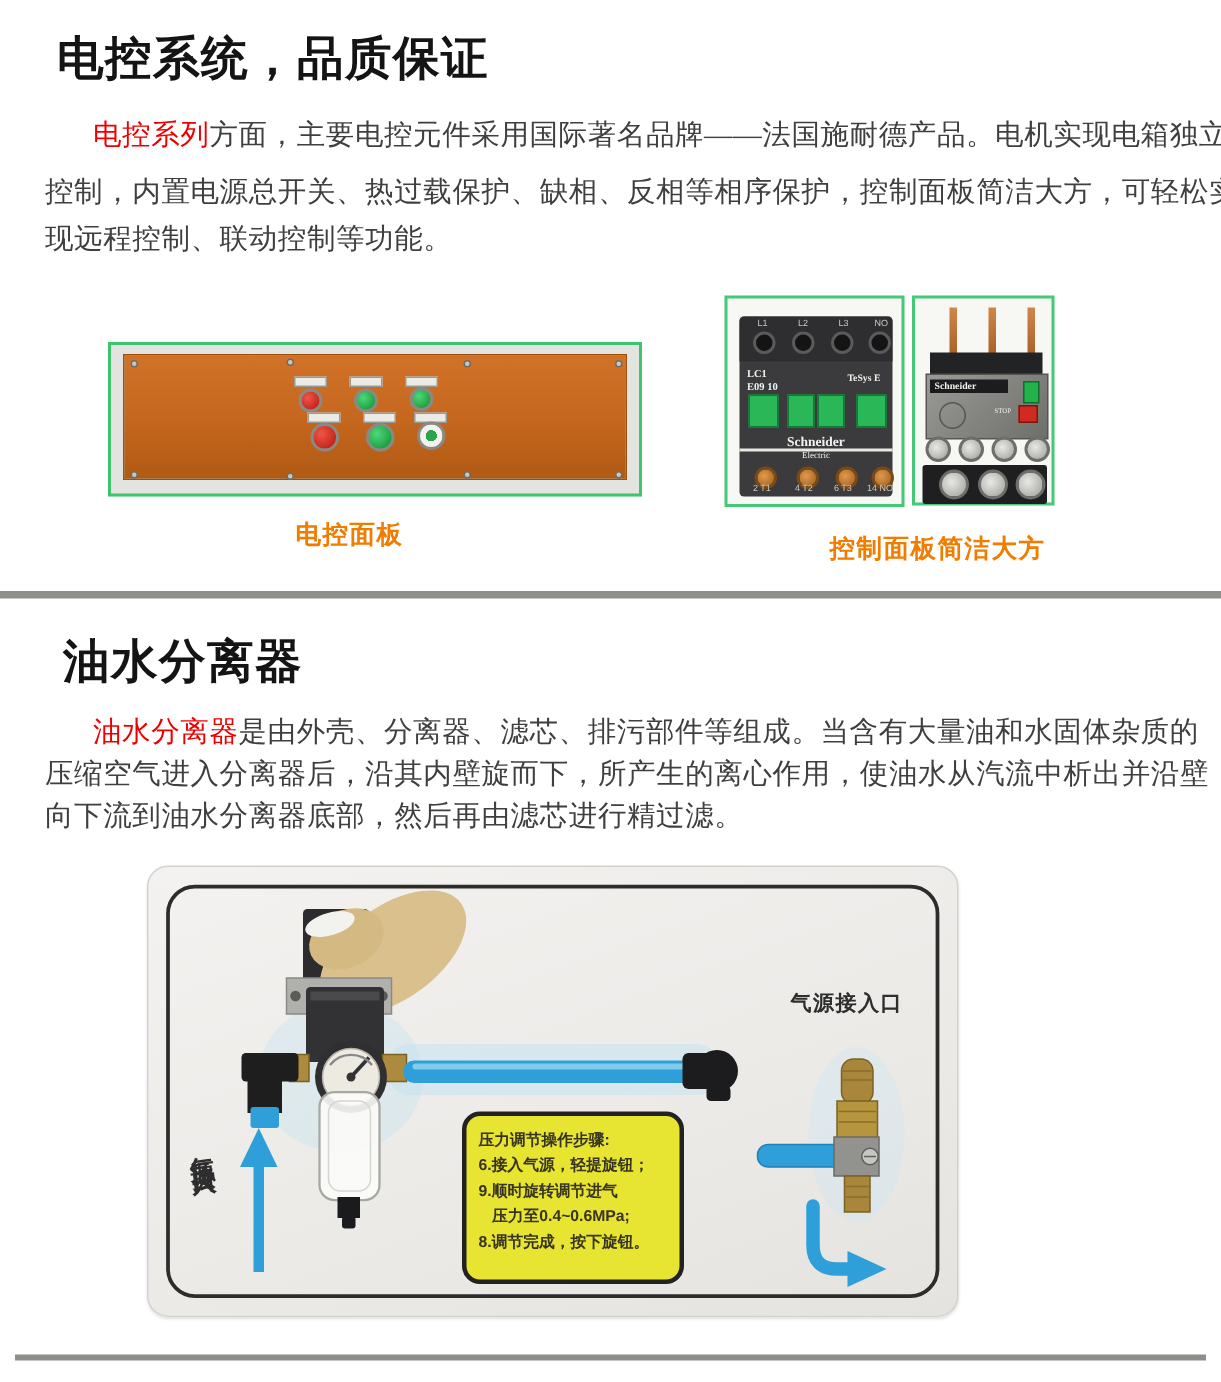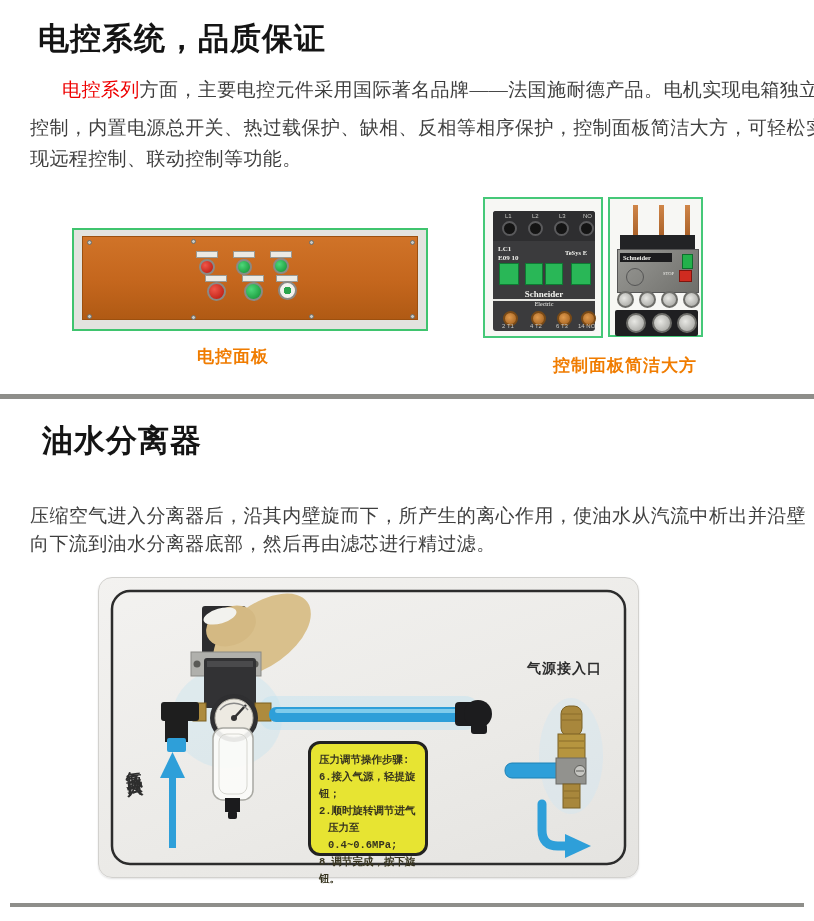--- a/index.html
+++ b/index.html
@@ -140,20 +140,23 @@
       <div class="sscrew" style="left:37px;top:3px;width:20px;height:20px;"></div>
       <div class="sscrew" style="left:62px;top:3px;width:20px;height:20px;"></div>
     </div>
   </div>
   <div class="abs caption" style="left:553px;top:354px;">控制面板简洁大方</div>
 
   <div class="abs divider" style="left:0;top:394px;width:814px;height:5px;"></div>
 
   <div class="abs h1" style="left:42px;top:420px;">油水分离器</div>
 
+  <div class="abs para-line" style="left:62px;top:475px;">
+    <span class="red">油水分离器</span><span>是由外壳、分离器、滤芯、排污部件等组成。当含有大量油和水固体杂质的</span>
+  </div>
   <div class="abs para-line" style="left:30px;top:531px;">向下流到油水分离器底部，然后再由滤芯进行精过滤。</div>
   <div class="abs para-line" style="left:30px;top:503px;">压缩空气进入分离器后，沿其内壁旋而下，所产生的离心作用，使油水从汽流中析出并沿壁</div>
 
   <div class="abs card" style="left:98px;top:577px;">
     <svg width="539" height="299" viewBox="0 0 539 299" style="position:absolute;left:0;top:0;">
 
       <rect x="13" y="13" width="513" height="273" rx="18" fill="none" stroke="#2c2c2c" stroke-width="2.5"></rect>
 
       <rect x="160" y="118" width="220" height="34" rx="14" fill="#bfe2f2" opacity="0.45"></rect>
       <ellipse cx="472" cy="178" rx="32" ry="58" fill="#cfe7f2" opacity="0.4"></ellipse>
@@ -226,24 +229,24 @@
       <g>
         <path d="M 443 226 L 443 252 Q 443 268 459 268 L 468 268" stroke="#2e9fd9" stroke-width="9" fill="none" stroke-linecap="round"></path>
         <polygon points="466,256 492,268 466,280" fill="#2e9fd9"></polygon>
       </g>
     </svg>
 
     <div class="abs card-label" style="left:22px;top:180px;font-size:16px;letter-spacing:3px;writing-mode:vertical-rl;transform:rotate(-7deg);">气源接入口</div>
 
     <div class="abs card-label" style="left:428px;top:82px;font-size:14px;letter-spacing:1px;">气源接入口</div>
 
-    <div class="abs note" style="left:209px;top:163px;width:120px;height:115px;font-family:Liberation Mono, monospace;">
+    <div class="abs note" style="left:209px;top:163px;width:148px;height:115px;">
       <div>压力调节操作步骤:</div>
       <div>6.接入气源，轻提旋钮；</div>
-      <div>2.顺时旋转调节进气</div>
+      <div>9.顺时旋转调节进气</div>
       <div class="ind2">压力至0.4~0.6MPa;</div>
       <div>8.调节完成，按下旋钮。</div>
     </div>
   </div>
 
   <div class="abs divider" style="left:10px;top:903px;width:794px;height:4px;"></div>
 
 </div>
 
 </body></html>

